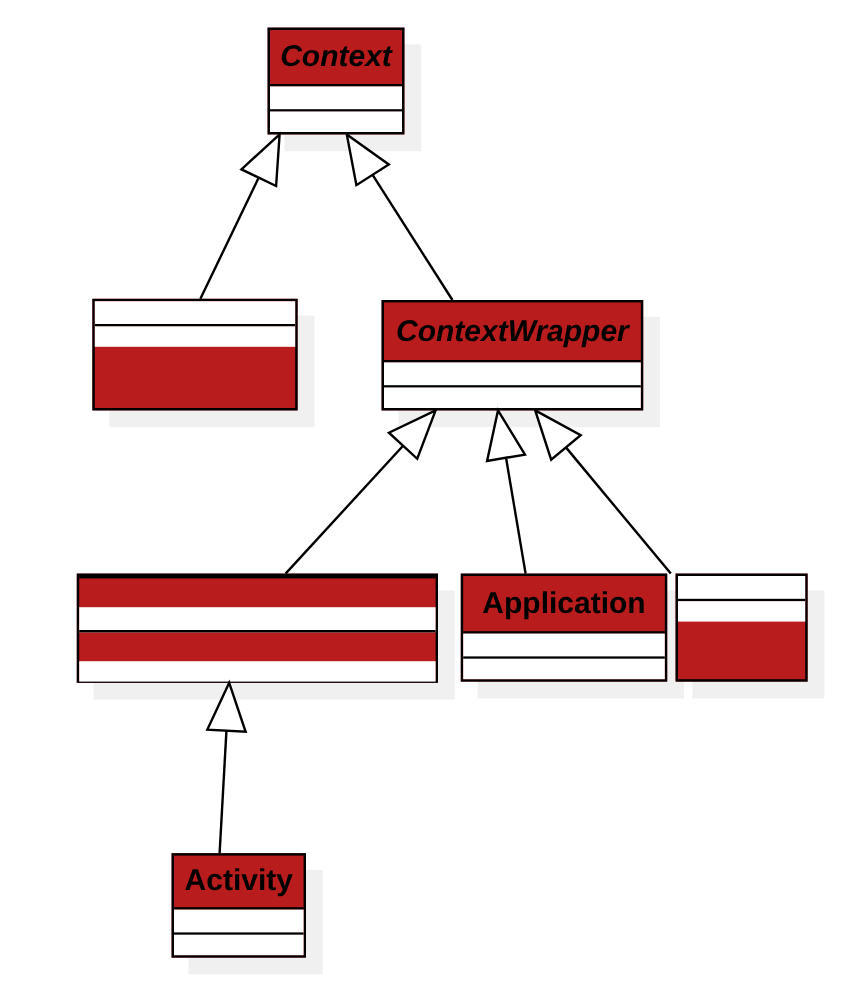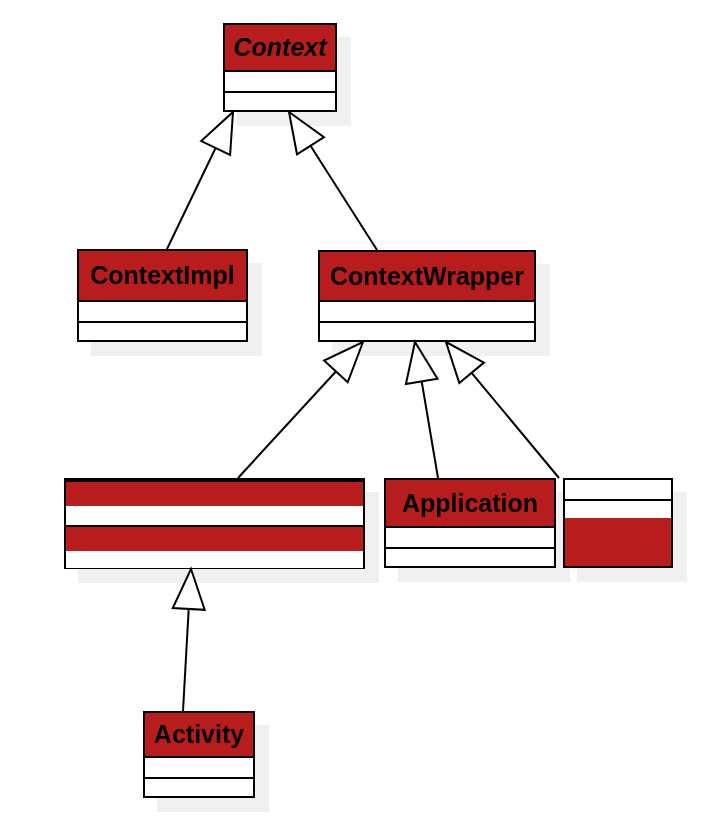--- a/index.html
+++ b/index.html
@@ -53,21 +53,21 @@
     border-bottom: 2px solid #000000;
     background: #ffffff;
   }
   .uml-compartment.ops {
     flex: 0 0 17px;
     background: #ffffff;
   }
   
   #box-context             { left: 203px; top:  23px; width: 114px; height: 89px; }
   #box-contextimpl         { left:  57px; top: 249px; width: 171px; height: 93px; }
-  #box-contextwrapper      { left: 298px; top: 250px; width: 218px; height: 92px; }
+  #box-contextwrapper      { left: 298px; top: 250px; width: 218px; height: 92px; font-style: italic; }
   #box-contextthemewrapper { left:  44px; top: 478px; width: 301px; height: 91px; gap: 24px; }
   #box-application         { left: 364px; top: 478px; width: 172px; height: 90px; }
   #box-service             { left: 543px; top: 478px; width: 110px; height: 90px; }
   #box-activity            { left: 123px; top: 711px; width: 112px; height: 87px; justify-content: flex-end; }
 
   .rel-line {
     stroke: #000000;
     stroke-width: 2;
     fill: none;
   }
@@ -83,21 +83,20 @@
 
 <div id="canvas">
 
   <div class="uml-class" id="box-context">
     <div class="uml-class-name abstract">Context</div>
     <div class="uml-compartment attrs"></div>
     <div class="uml-compartment ops"></div>
   </div>
 
   <div class="uml-class" id="box-contextimpl">
-    <div class="uml-class-name">ContextImpl</div>
     <div class="uml-compartment attrs"></div>
     <div class="uml-compartment ops"></div>
   </div>
 
   <div class="uml-class" id="box-contextwrapper">
     <div class="uml-class-name">ContextWrapper</div>
     <div class="uml-compartment attrs"></div>
     <div class="uml-compartment ops"></div>
   </div>
 

